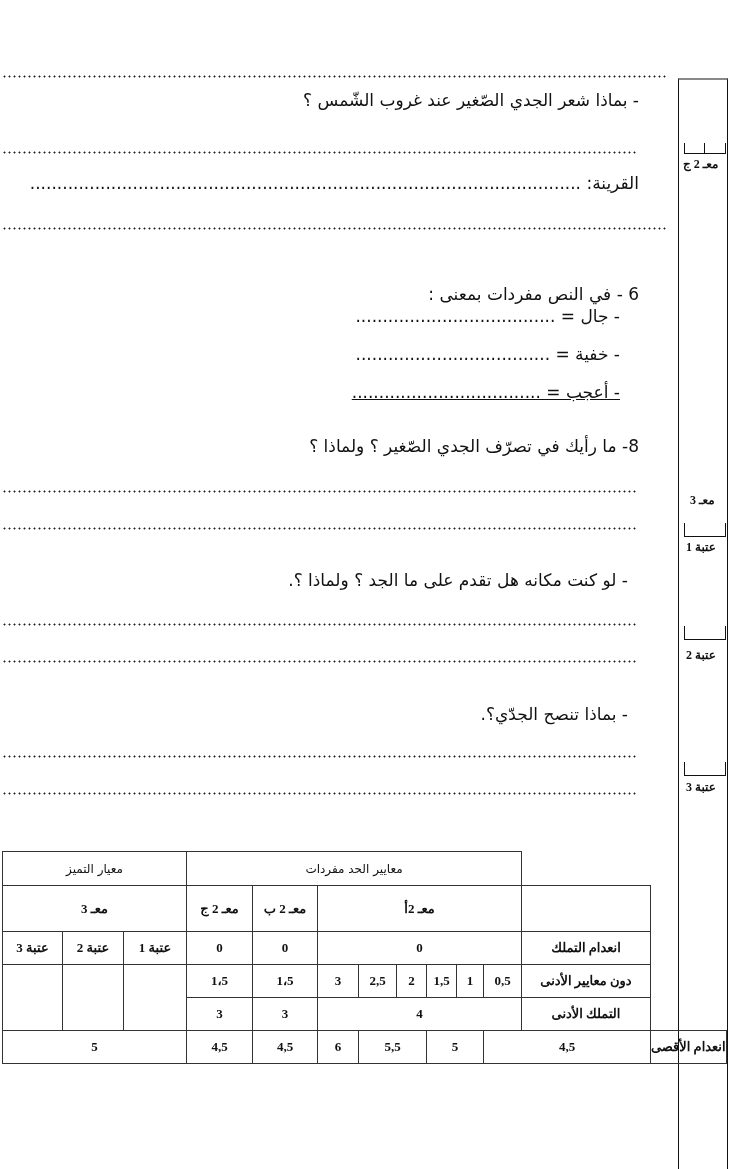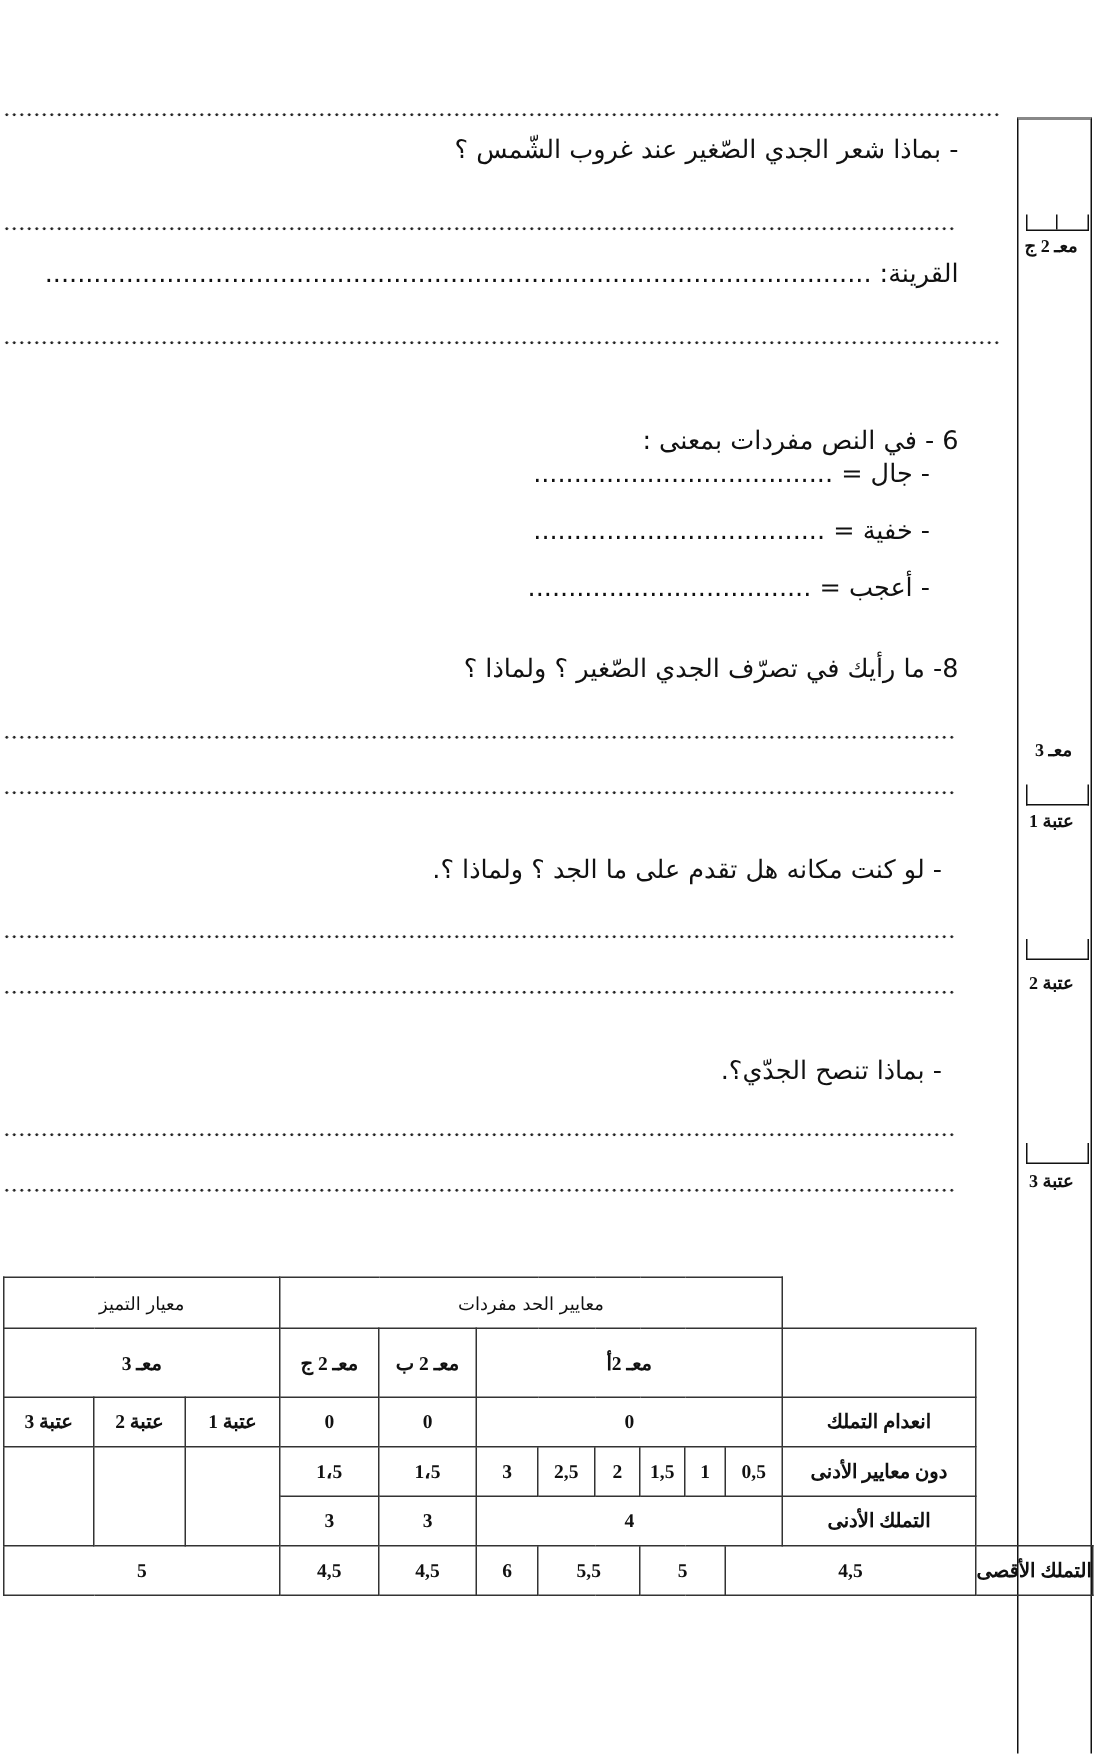--- a/index.html
+++ b/index.html
@@ -27,21 +27,21 @@
 <div class="dots" style="left:2px; top:75px; width:666px;"></div>
 
 <div class="q" style="right:107px; top:90px;">- بماذا شعر الجدي الصّغير عند غروب الشّمس ؟</div>
 <div class="dots" style="left:2px; top:151px; width:636px;"></div>
 <div class="q" style="right:107px; top:173px; width:640px; overflow:hidden;padding-left:28px;">القرينة: ......................................................................................................</div>
 <div class="dots" style="left:2px; top:227px; width:666px;"></div>
 
 <div class="q" style="right:107px; top:284px;">6 - في النص مفردات بمعنى :</div>
 <div class="q" style="right:126px; top:306px;">- جال = .....................................</div>
 <div class="q" style="right:126px; top:344px;">- خفية = ....................................</div>
-<div class="q" style="right:126px; top:382px;">- أعجب = ...................................</div>
+<div class="q" style="right:126px; top:382px;text-decoration:underline;">- أعجب = ...................................</div>
 
 <div class="q" style="right:107px; top:436px;">8- ما رأيك في تصرّف الجدي الصّغير ؟ ولماذا ؟</div>
 <div class="dots" style="left:2px; top:490px; width:636px;"></div>
 <div class="dots" style="left:2px; top:527px; width:636px;"></div>
 
 <div class="q" style="right:118px; top:570px;">- لو كنت مكانه هل تقدم على ما الجد ؟ ولماذا ؟.</div>
 <div class="dots" style="left:2px; top:623px; width:636px;"></div>
 <div class="dots" style="left:2px; top:660px; width:636px;"></div>
 
 <div class="q" style="right:118px; top:704px;">- بماذا تنصح الجدّي؟.</div>
@@ -122,16 +122,16 @@
     <td class="rtl">التملك الأدنى</td>
   </tr>
   <tr>
     <td colspan="3">5</td>
     <td>4,5</td>
     <td>4,5</td>
     <td>6</td>
     <td colspan="2">5,5</td>
     <td colspan="2">5</td>
     <td colspan="2">4,5</td>
-    <td class="rtl">التملك الأقصى</td>
+    <td class="rtl">انعدام الأقصى</td>
   </tr>
 </tbody>
   </table>
 
 </body></html>

